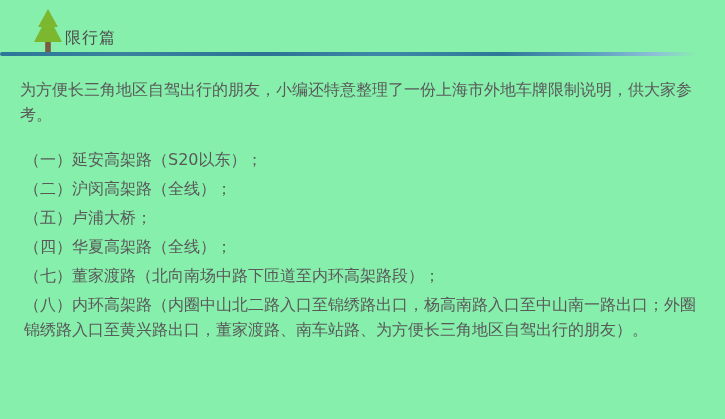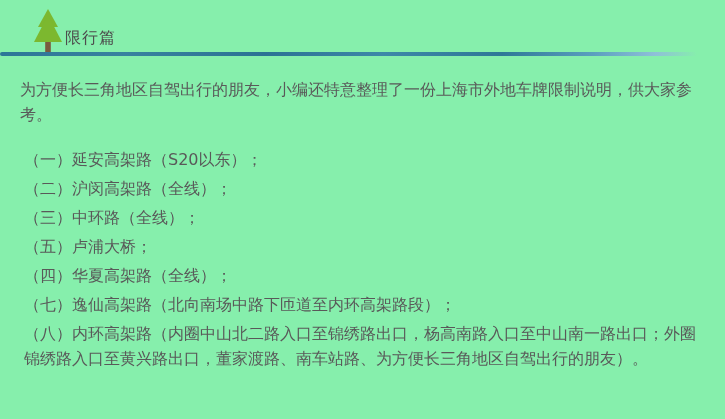--- a/index.html
+++ b/index.html
@@ -80,21 +80,20 @@
     <span class="header-title">限行篇</span>
   </div>
 
   <div class="divider"></div>
 
   <div class="content">
     <p class="para">为方便长三角地区自驾出行的朋友，小编还特意整理了一份上海市外地车牌限制说明，供大家参考。</p>
     <div id="restriction-list">
         <p class="item">（一）延安高架路（S20以东）；</p>
         <p class="item">（二）沪闵高架路（全线）；</p>
-        <p class="item">（三）中环路（全线）；</p>
         <p class="item">（五）卢浦大桥；</p>
         <p class="item">（四）华夏高架路（全线）；</p>
-        <p class="item">（七）逸仙高架路（北向南场中路下匝道至内环高架路段）；</p>
+        <p class="item">（七）董家渡路（北向南场中路下匝道至内环高架路段）；</p>
         <p class="item">（八）内环高架路（内圈中山北二路入口至锦绣路出口，杨高南路入口至中山南一路出口；外圈锦绣路入口至黄兴路出口，董家渡路、南车站路、为方便长三角地区自驾出行的朋友）。</p>
       </div>
   </div>
 
 </div>
 
 </body></html>

